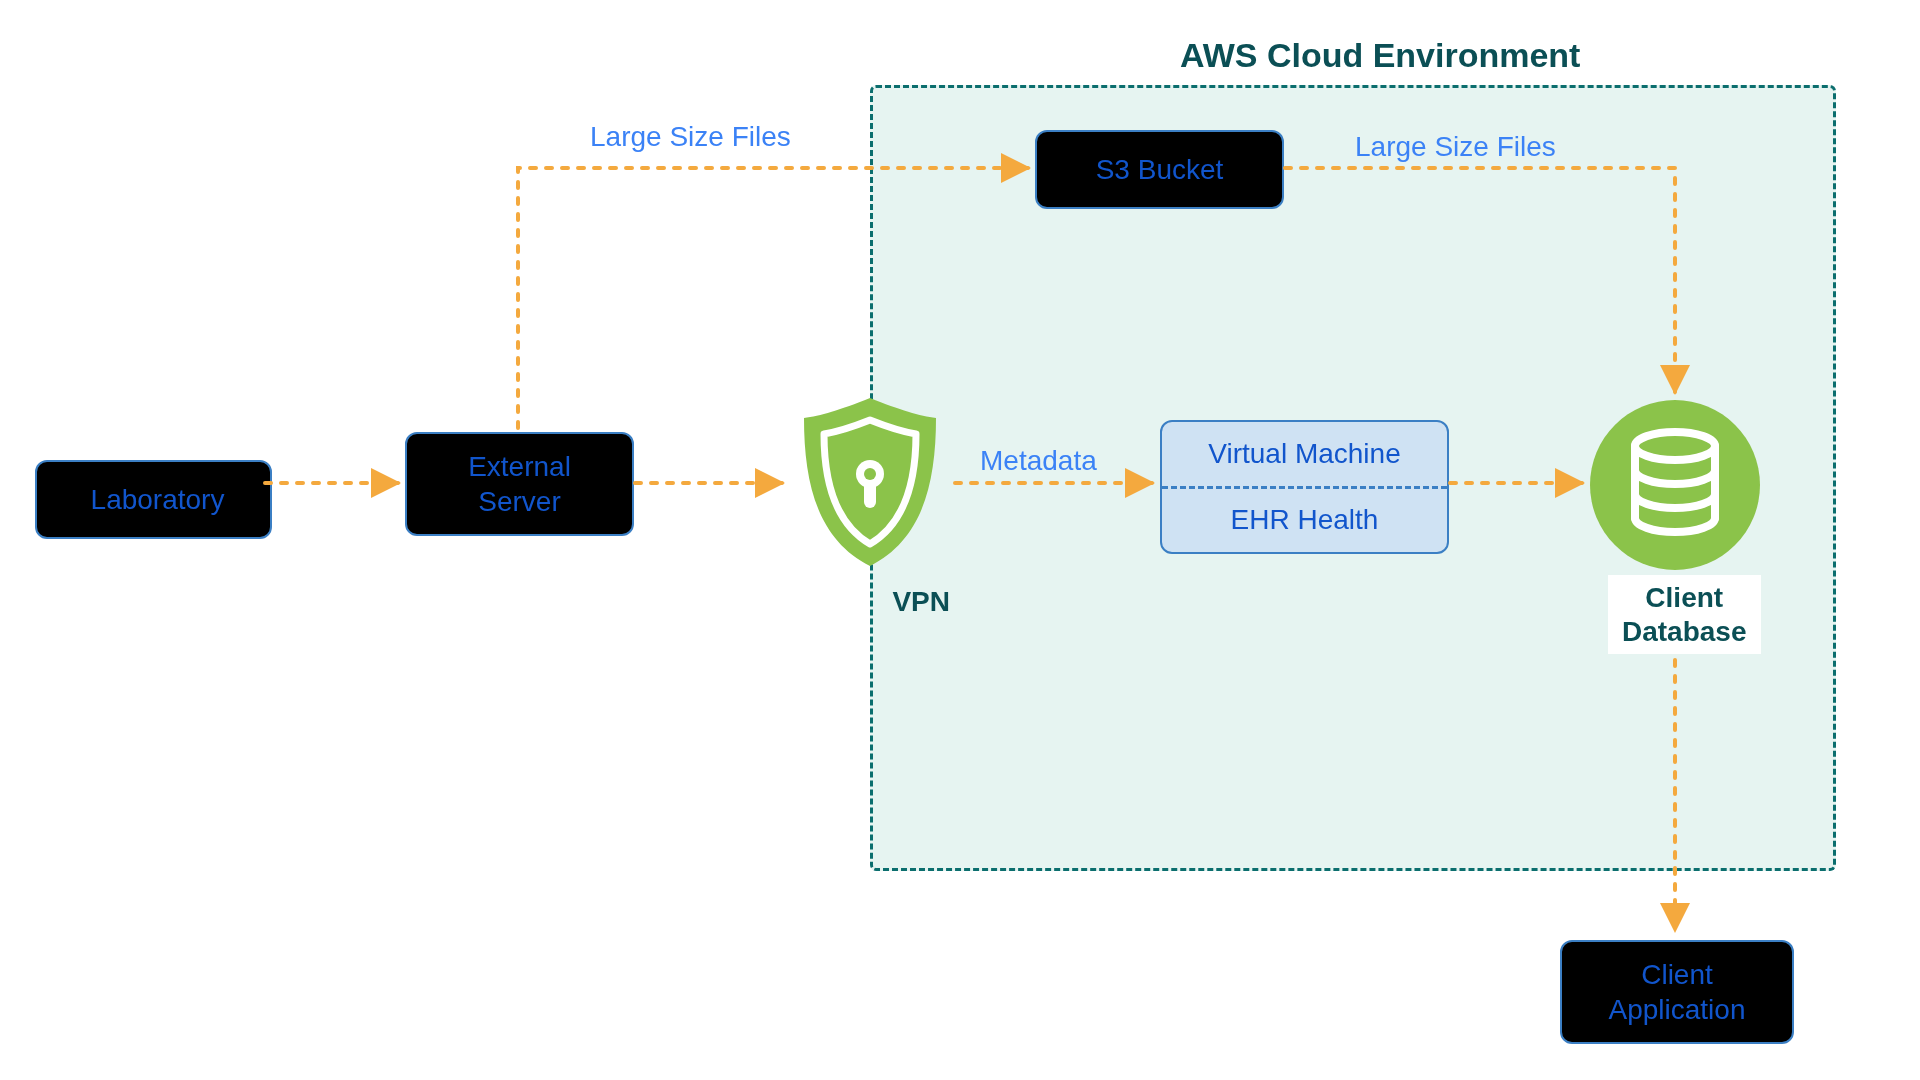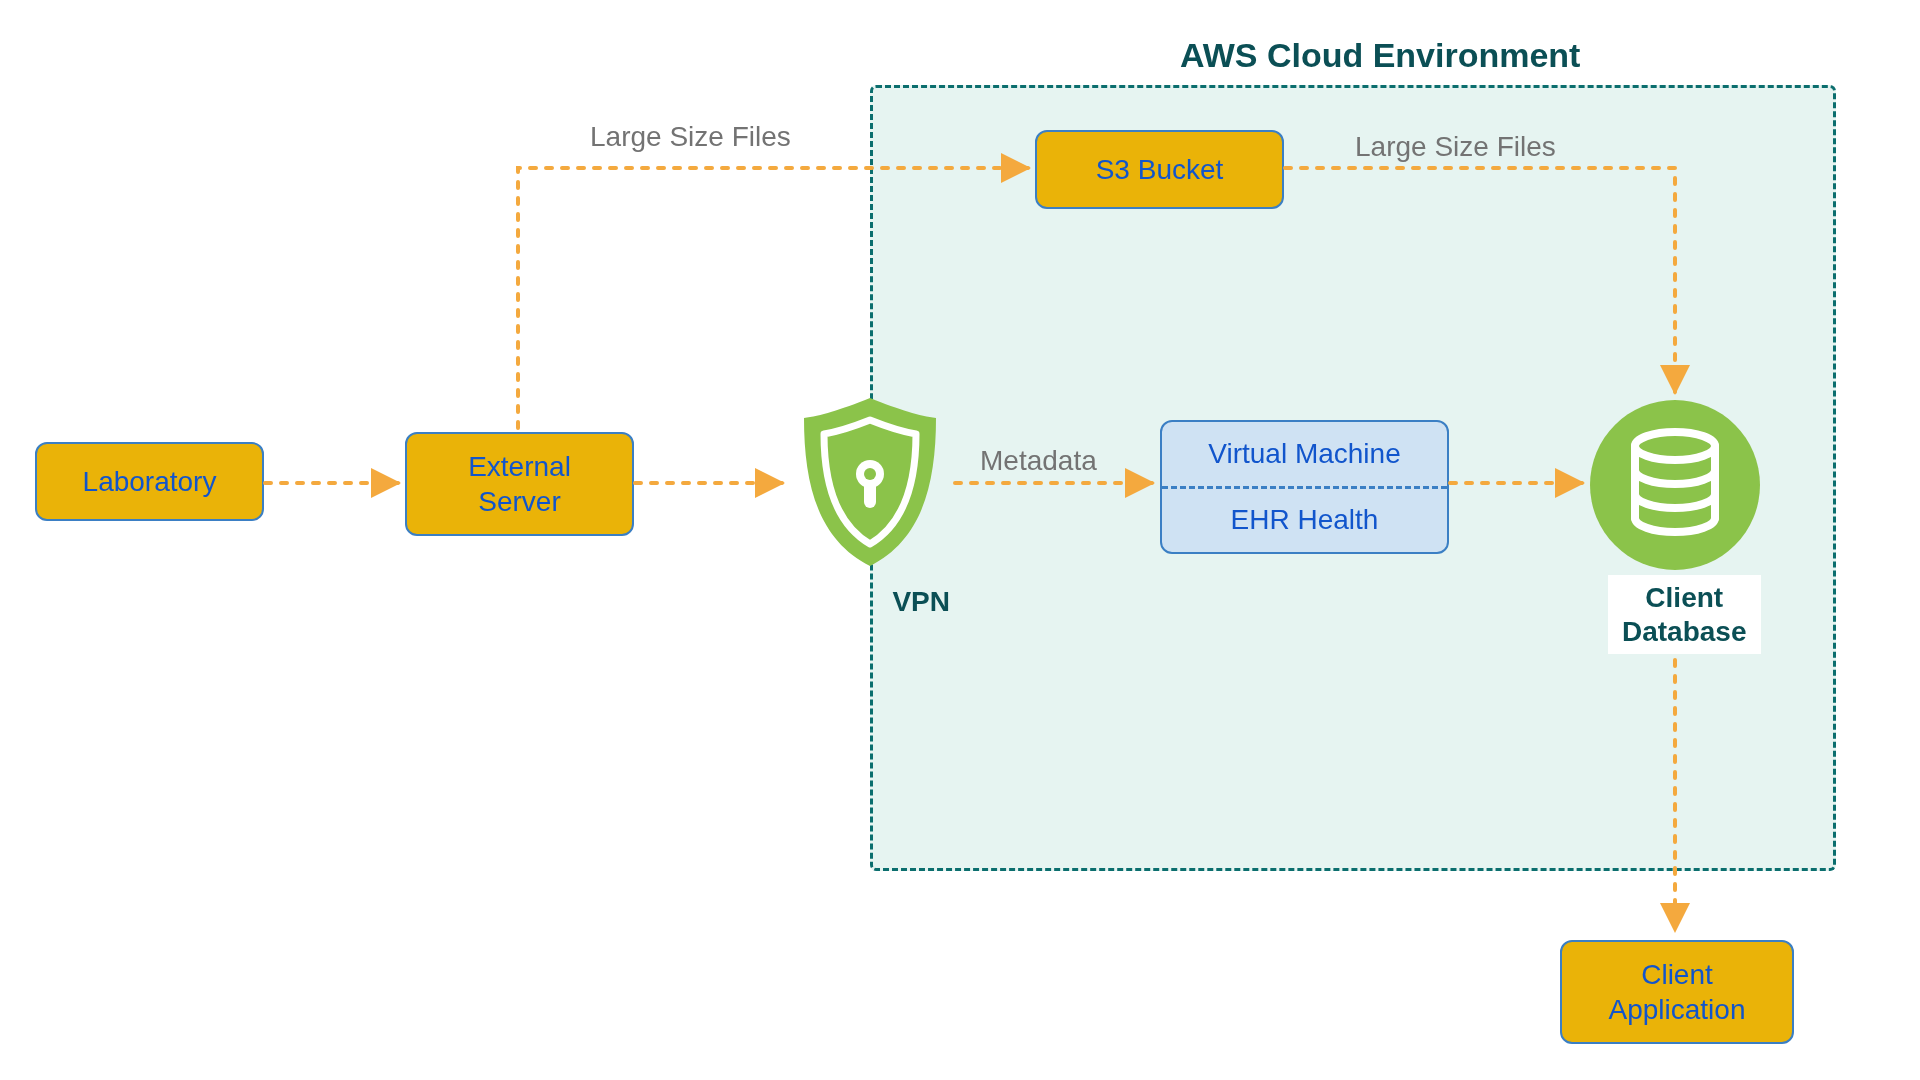--- a/index.html
+++ b/index.html
@@ -1,40 +1,40 @@
 <!DOCTYPE html>
 <html><head>
 <meta charset="utf-8">
 <style>
   html,body{margin:0;padding:0;width:1920px;height:1080px;background:#ffffff;font-family:-apple-system,"Segoe UI",Helvetica,Arial,sans-serif;}
   .stage{position:relative;width:1920px;height:836px;border-radius:24px;}
   .node-box{position:absolute;display:flex;align-items:center;justify-content:center;text-align:center;
-            background:#eab308;border:2px solid #3b7fc4;border-radius:12px;color:#1155cc;font-size:28px;line-height:1.25;}
+            background:#000000;border:2px solid #3b7fc4;border-radius:12px;color:#1155cc;font-size:28px;line-height:1.25;}
   .cloud-box{position:absolute;border:3px dashed #0b6e6e;border-radius:6px;background:rgba(210,235,230,0.55);}
   .vm-box{position:absolute;background:#cfe2f3;border:2px solid #3b7fc4;border-radius:12px;color:#1155cc;font-size:28px;
           display:flex;flex-direction:column;align-items:stretch;justify-content:center;}
   .vm-row{flex:1;display:flex;align-items:center;justify-content:center;}
   .vm-sep{border-top:3px dashed #3b7fc4;height:0;}
   .db-circle{position:absolute;width:170px;height:170px;border-radius:50%;background:#8bc34a;display:flex;align-items:center;justify-content:center;}
   .db-label{position:absolute;background:#ffffff;padding:6px 14px;color:#0b4f55;font-size:28px;font-weight:600;text-align:center;line-height:1.2;}
   .vpn-wrap{position:absolute;width:160px;display:flex;flex-direction:column;align-items:flex-end;}
   .vpn-label{margin-top:10px;color:#0b4f55;font-size:28px;font-weight:600;}
   .title{position:absolute;color:#0b4f55;font-weight:700;font-size:34px;}
-  .edge-label{position:absolute;color:#737373;font-size:28px;text-align:center;line-height:1.35;white-space:pre;}
+  .edge-label{position:absolute;color:#3b82f6;font-size:28px;text-align:center;line-height:1.35;white-space:pre;}
   svg.overlay{position:absolute;left:0;top:0;width:1920px;height:1080px;pointer-events:none;}
 </style>
 </head>
 <body>
 
 <div class="stage">
 
   <div class="cloud-box" style="left:870px;top:85px;width:960px;height:780px;"></div>
   <div class="title" style="left:1180px;top:36px;">AWS Cloud Environment</div>
 
-  <div class="node-box" style="left:35px;top:442px;width:225px;height:75px;">Laboratory</div>
+  <div class="node-box" style="left:35px;top:460px;width:225px;height:75px;padding-left:8px;">Laboratory</div>
 
   <div class="node-box" style="left:405px;top:432px;width:225px;height:100px;white-space:pre;">External
 Server</div>
 
   <div class="vpn-wrap" style="left:790px;top:392px;">
     <span>
       <svg width="160" height="180" viewBox="0 0 160 180">
         <path d="M80 6 C50 18 30 24 14 26 C14 92 28 148 80 174 C132 148 146 92 146 26 C130 24 110 18 80 6 Z" fill="#8bc34a"></path>
         <path d="M80 28 C60 36 46 40 34 42 C34 92 46 132 80 152 C114 132 126 92 126 42 C114 40 100 36 80 28 Z" fill="none" stroke="#ffffff" stroke-width="7" stroke-linejoin="round"></path>
         <circle cx="80" cy="82" r="14" fill="#ffffff"></circle>

